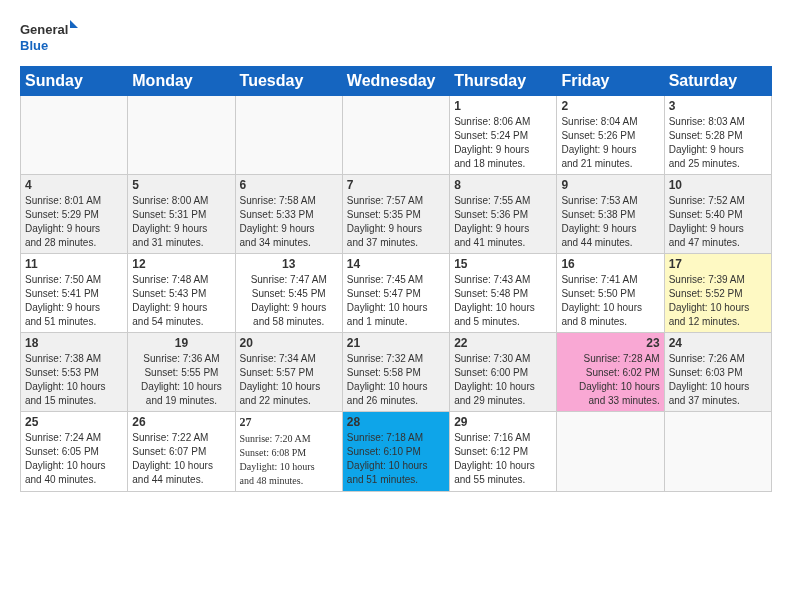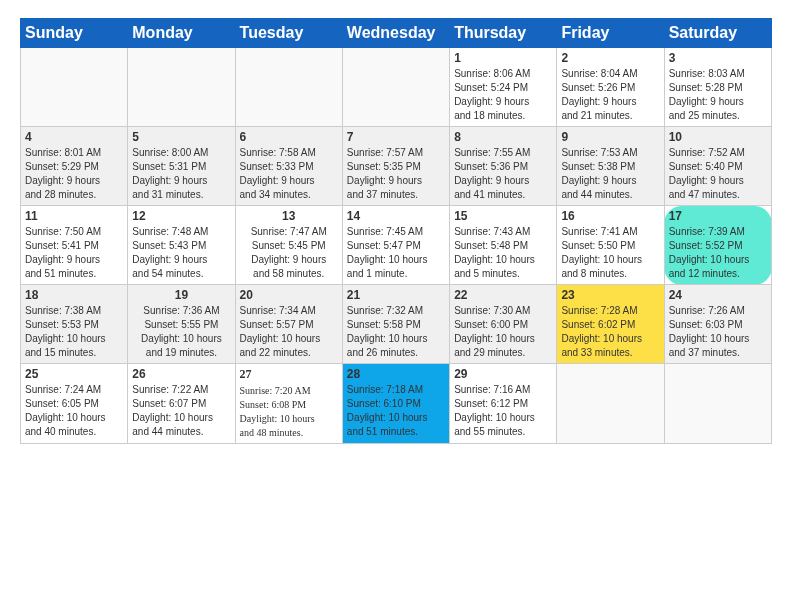--- a/index.html
+++ b/index.html
@@ -83,20 +83,33 @@
       background: #fafafa !important;
     }
     td.empty {
       background: #f9f9f9 !important;
     }
   </style>
 </head>
 <body>
 
 <div class="page">
+  <div class="header">
+    <div class="logo">
+    <svg width="60" height="38" viewBox="0 0 60 38">
+      <text x="0" y="16" font-size="13" font-weight="bold" fill="#333" font-family="Arial">General</text>
+      <polygon points="50,2 58,10 50,10" fill="#1565C0"></polygon>
+      <text x="0" y="32" font-size="13" font-weight="bold" fill="#1565C0" font-family="Arial">Blue</text>
+    </svg>
+  </div>
+    <div class="title-block">
+      <div class="month-title"></div>
+      <div class="location"></div>
+    </div>
+  </div>
 
   <table class="calendar">
     <thead>
       <tr>
 
       <th>Sunday</th>
           <th>Monday</th>
           <th>Tuesday</th>
           <th>Wednesday</th>
           <th>Thursday</th>
@@ -171,21 +184,21 @@
             <div class="day-info">Sunrise: 7:45 AM<br>Sunset: 5:47 PM<br>Daylight: 10 hours<br>and 1 minute.</div>
           </td>
           <td style="background: rgb(255, 255, 255);">
             <span class="day-num">15</span>
             <div class="day-info">Sunrise: 7:43 AM<br>Sunset: 5:48 PM<br>Daylight: 10 hours<br>and 5 minutes.</div>
           </td>
           <td style="background: rgb(255, 255, 255);">
             <span class="day-num">16</span>
             <div class="day-info">Sunrise: 7:41 AM<br>Sunset: 5:50 PM<br>Daylight: 10 hours<br>and 8 minutes.</div>
           </td>
-          <td style="background: #5eead4; border-radius: 18px;">
+          <td style="background: #fef9c3;">
             <span class="day-num">17</span>
             <div class="day-info">Sunrise: 7:39 AM<br>Sunset: 5:52 PM<br>Daylight: 10 hours<br>and 12 minutes.</div>
           </td>
         </tr>
         <tr>
           <td style="background: rgb(240, 240, 240);">
             <span class="day-num">18</span>
             <div class="day-info">Sunrise: 7:38 AM<br>Sunset: 5:53 PM<br>Daylight: 10 hours<br>and 15 minutes.</div>
           </td>
           <td style="background: rgb(240, 240, 240); text-align: center;">
@@ -197,21 +210,21 @@
             <div class="day-info">Sunrise: 7:34 AM<br>Sunset: 5:57 PM<br>Daylight: 10 hours<br>and 22 minutes.</div>
           </td>
           <td style="background: rgb(240, 240, 240);">
             <span class="day-num">21</span>
             <div class="day-info">Sunrise: 7:32 AM<br>Sunset: 5:58 PM<br>Daylight: 10 hours<br>and 26 minutes.</div>
           </td>
           <td style="background: rgb(240, 240, 240);">
             <span class="day-num">22</span>
             <div class="day-info">Sunrise: 7:30 AM<br>Sunset: 6:00 PM<br>Daylight: 10 hours<br>and 29 minutes.</div>
           </td>
-          <td style="background: #fde047;">
+          <td style="background: #f9a8d4; text-align: right;">
             <span class="day-num">23</span>
             <div class="day-info">Sunrise: 7:28 AM<br>Sunset: 6:02 PM<br>Daylight: 10 hours<br>and 33 minutes.</div>
           </td>
           <td style="background: rgb(240, 240, 240);">
             <span class="day-num">24</span>
             <div class="day-info">Sunrise: 7:26 AM<br>Sunset: 6:03 PM<br>Daylight: 10 hours<br>and 37 minutes.</div>
           </td>
         </tr>
         <tr>
           <td style="background: rgb(255, 255, 255);">

